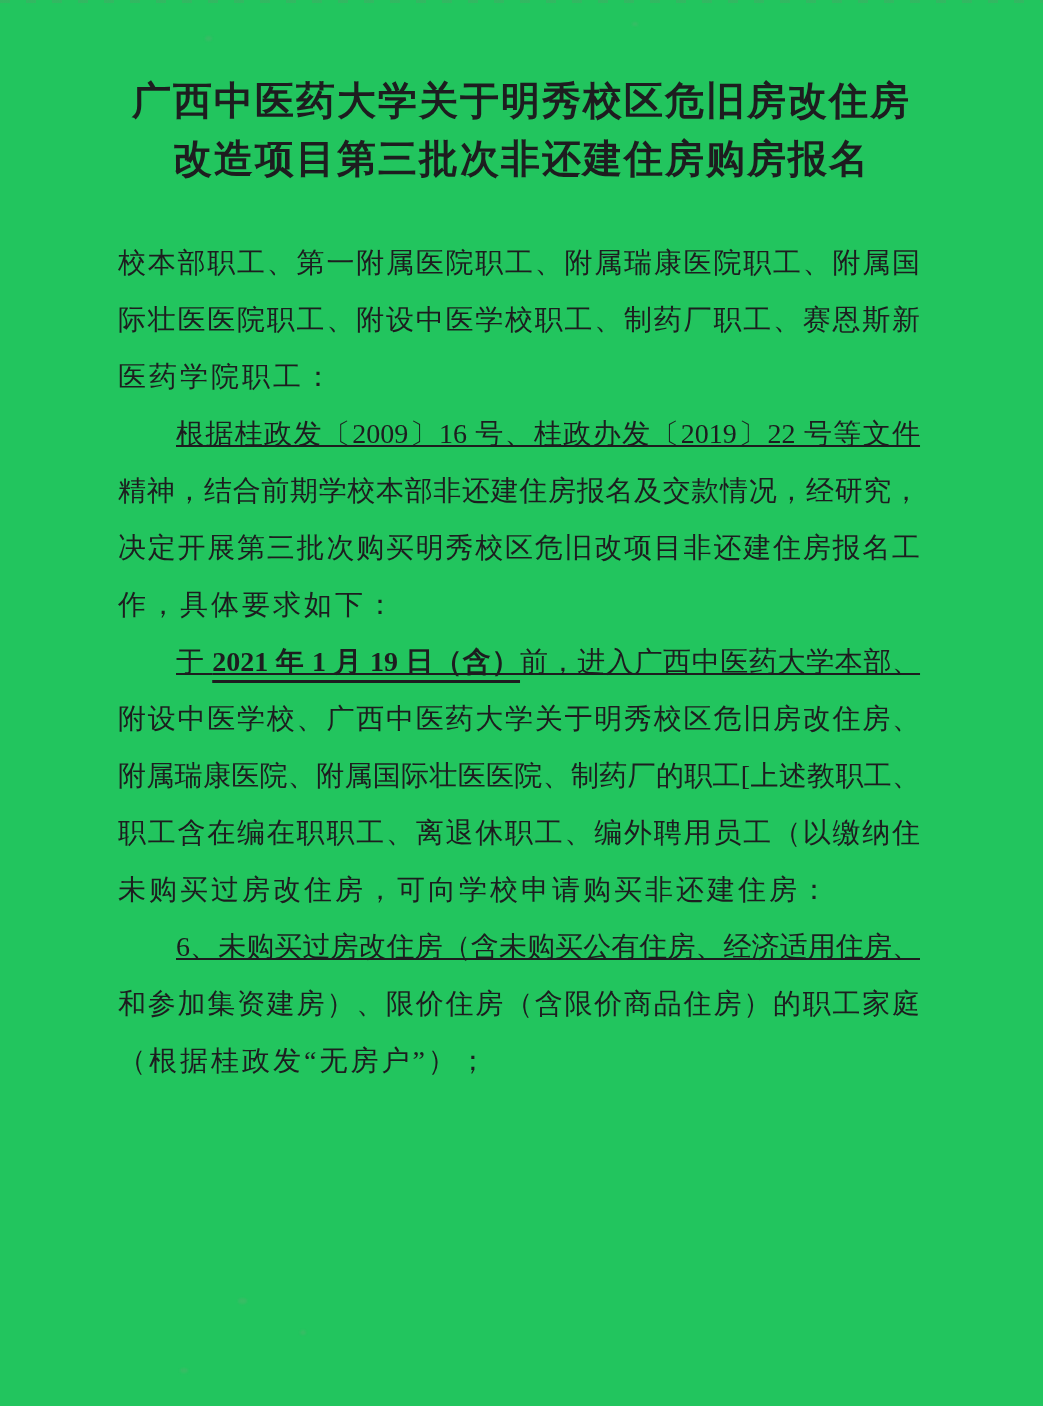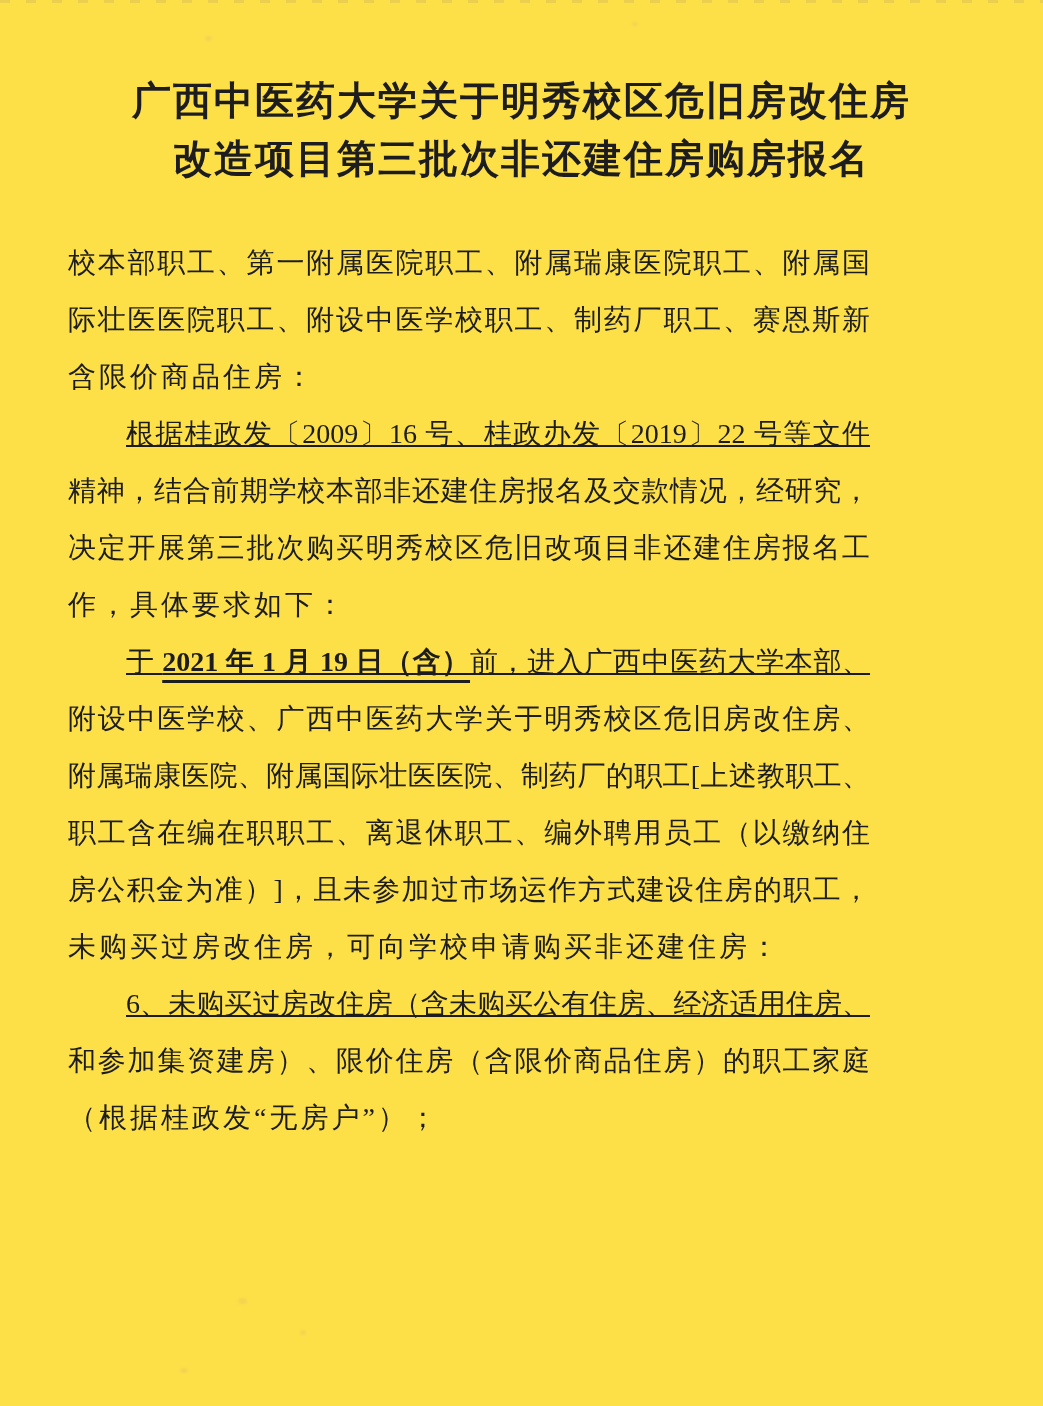--- a/index.html
+++ b/index.html
@@ -6,21 +6,21 @@
   html, body {
     margin: 0;
     padding: 0;
     background: #e8e8e8;
   }
   .page {
     position: relative;
     width: 1043px;
     height: 1406px;
     margin: 0 auto;
-    background: #fde047;
+    background: #22c55e;
     color: #1d1d1f;
     font-family: "Liberation Serif", "DejaVu Serif", serif;
     overflow: hidden;
   }
   
   .scan-edge {
     position: absolute;
     top: 0; left: 0;
     width: 100%; height: 3px;
     background: repeating-linear-gradient(90deg,
@@ -46,21 +46,21 @@
   }
   .title-line {
     font-size: 39px;
     font-weight: bold;
     line-height: 58px;
     letter-spacing: 2px;
     white-space: nowrap;
   }
 
   .body-block {
-    margin: 46px 0 0 68px;
+    margin: 46px 0 0 118px;
     width: 802px;
     font-size: 28px;
     line-height: 57px;
   }
   .line {
     text-align: justify;
     text-align-last: justify;
     text-justify: inter-character;
   }
   .line.end {
@@ -92,34 +92,33 @@
 
   <header class="title-block">
     <div class="title-line">广西中医药大学关于明秀校区危旧房改住房</div>
     <div class="title-line">改造项目第三批次非还建住房购房报名</div>
   </header>
 
   <main class="body-block">
 
     <div class="line">校本部职工、第一附属医院职工、附属瑞康医院职工、附属国</div>
     <div class="line">际壮医医院职工、附设中医学校职工、制药厂职工、赛恩斯新</div>
-    <div class="line end">含限价商品住房：</div>
+    <div class="line end">医药学院职工：</div>
 
     <div class="line indent">根据桂政发〔2009〕16 号、桂政办发〔2019〕22 号等文件</div>
     <div class="line">精神，结合前期学校本部非还建住房报名及交款情况，经研究，</div>
     <div class="line">决定开展第三批次购买明秀校区危旧改项目非还建住房报名工</div>
     <div class="line end">作，具体要求如下：</div>
 
 
     <div class="line indent"><span>于 </span><span class="hl">2021 年 1 月 19 日（含）</span><span>前，进入广西中医药大学本部、</span></div>
 
     <div class="line">附设中医学校、广西中医药大学关于明秀校区危旧房改住房、</div>
     <div class="line">附属瑞康医院、附属国际壮医医院、制药厂的职工[上述教职工、</div>
     <div class="line">职工含在编在职职工、离退休职工、编外聘用员工（以缴纳住</div>
-    <div class="line">房公积金为准）]，且未参加过市场运作方式建设住房的职工，</div>
     <div class="line end">未购买过房改住房，可向学校申请购买非还建住房：</div>
 
     <div class="line indent">6、未购买过房改住房（含未购买公有住房、经济适用住房、</div>
     <div class="line">和参加集资建房）、限价住房（含限价商品住房）的职工家庭</div>
     <div class="line end">（根据桂政发“无房户”）；</div>
 
   </main>
 </div>
 
 </body></html>

